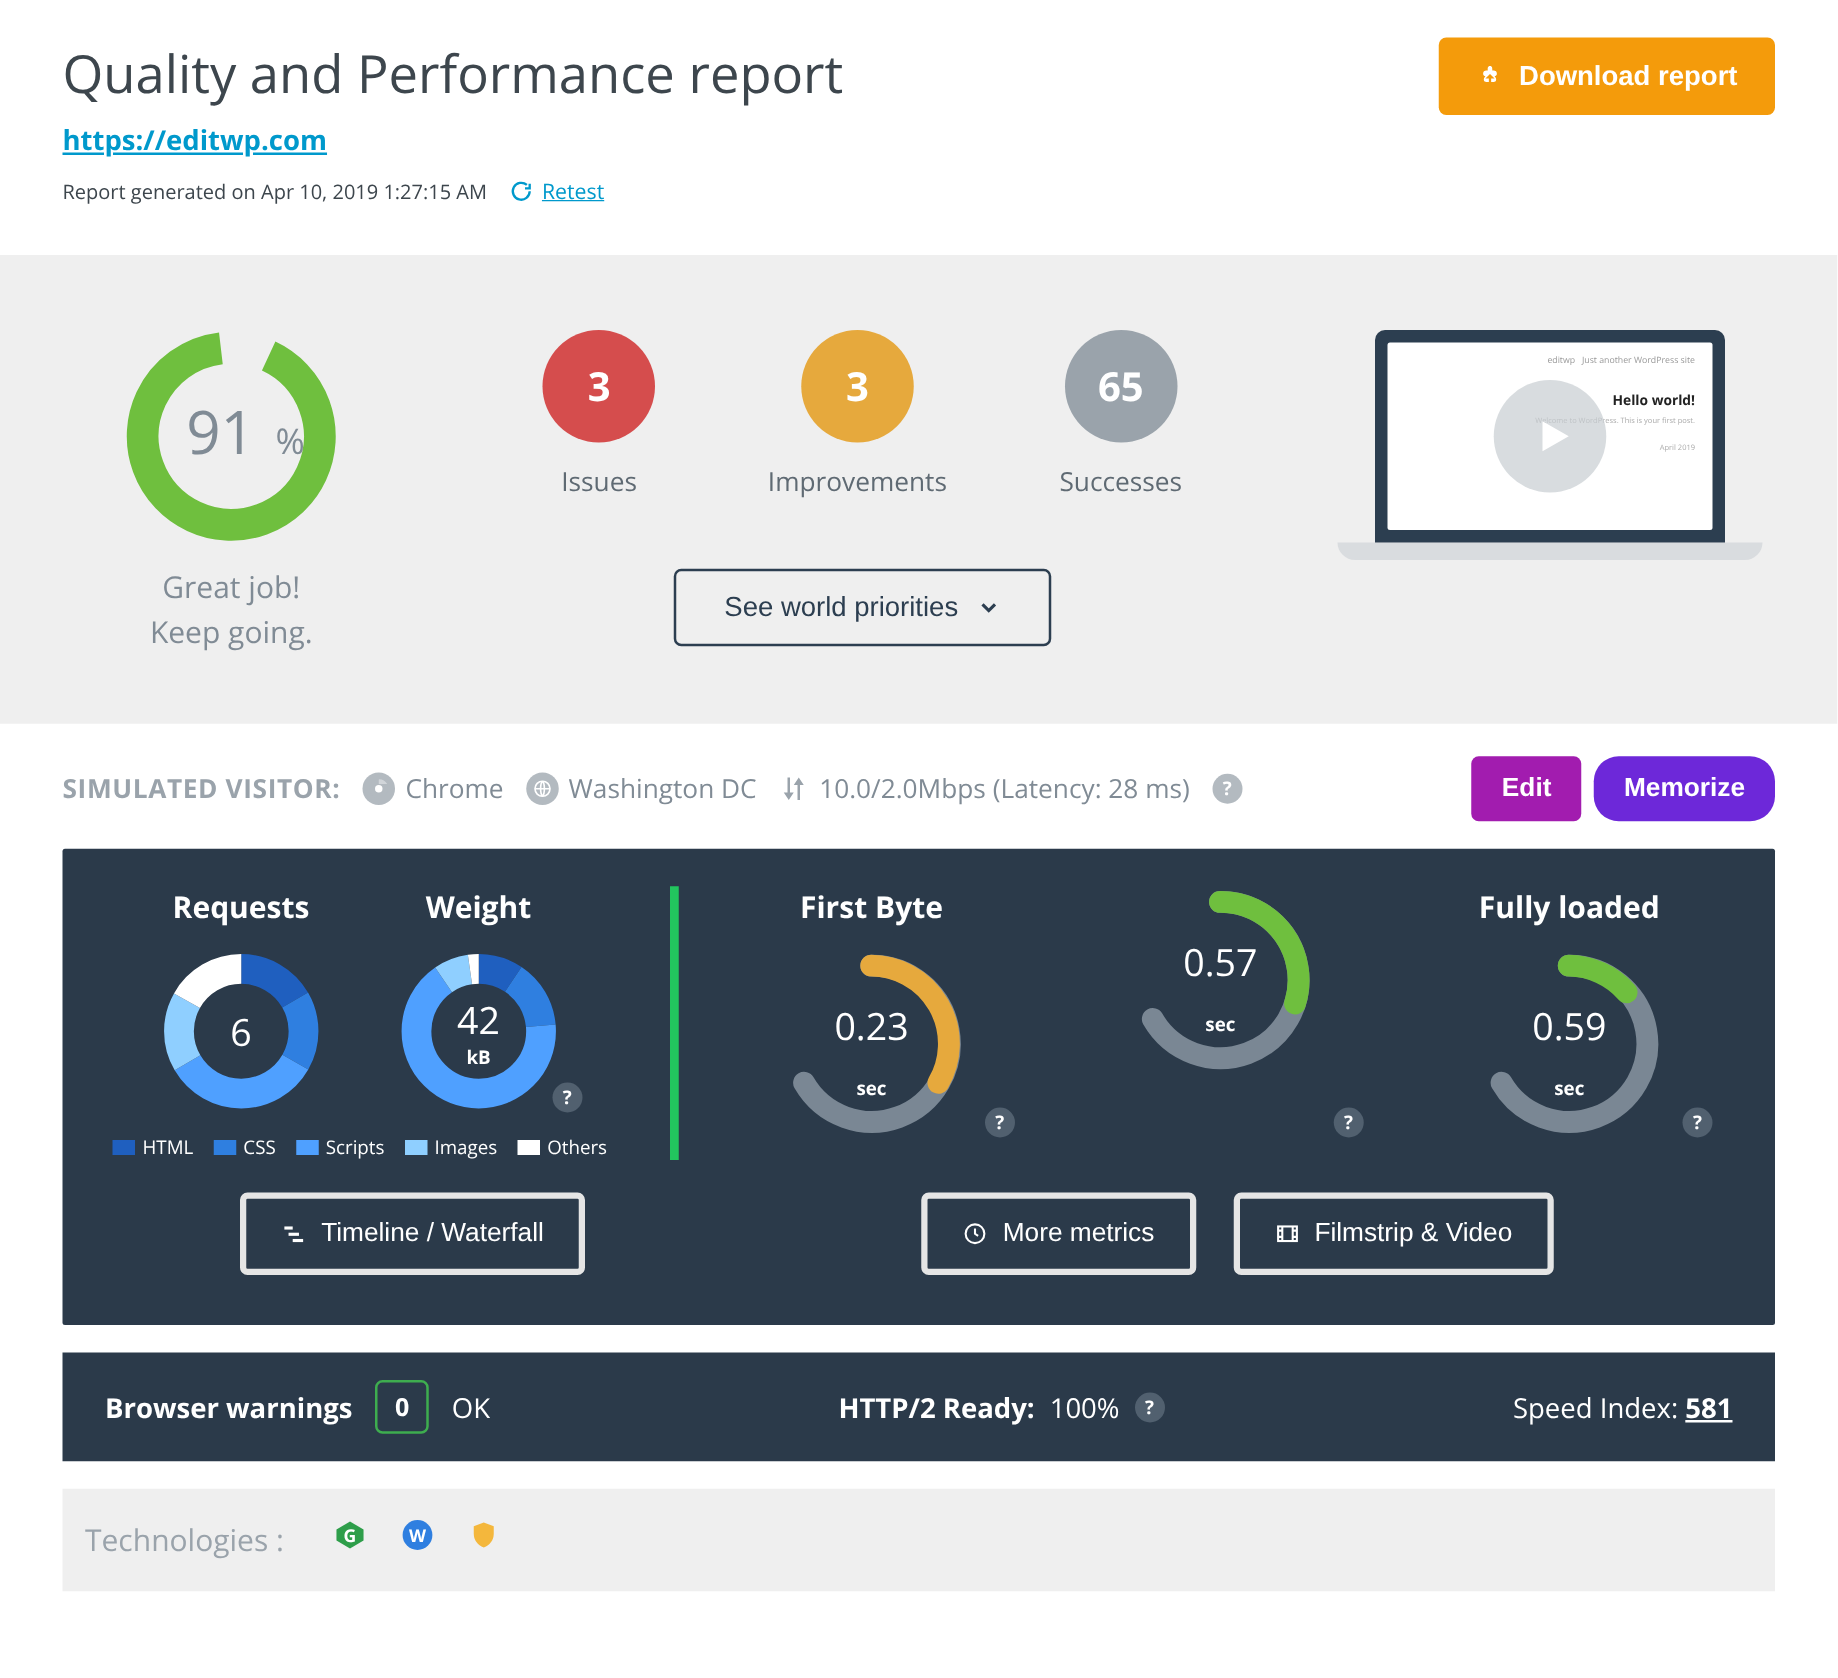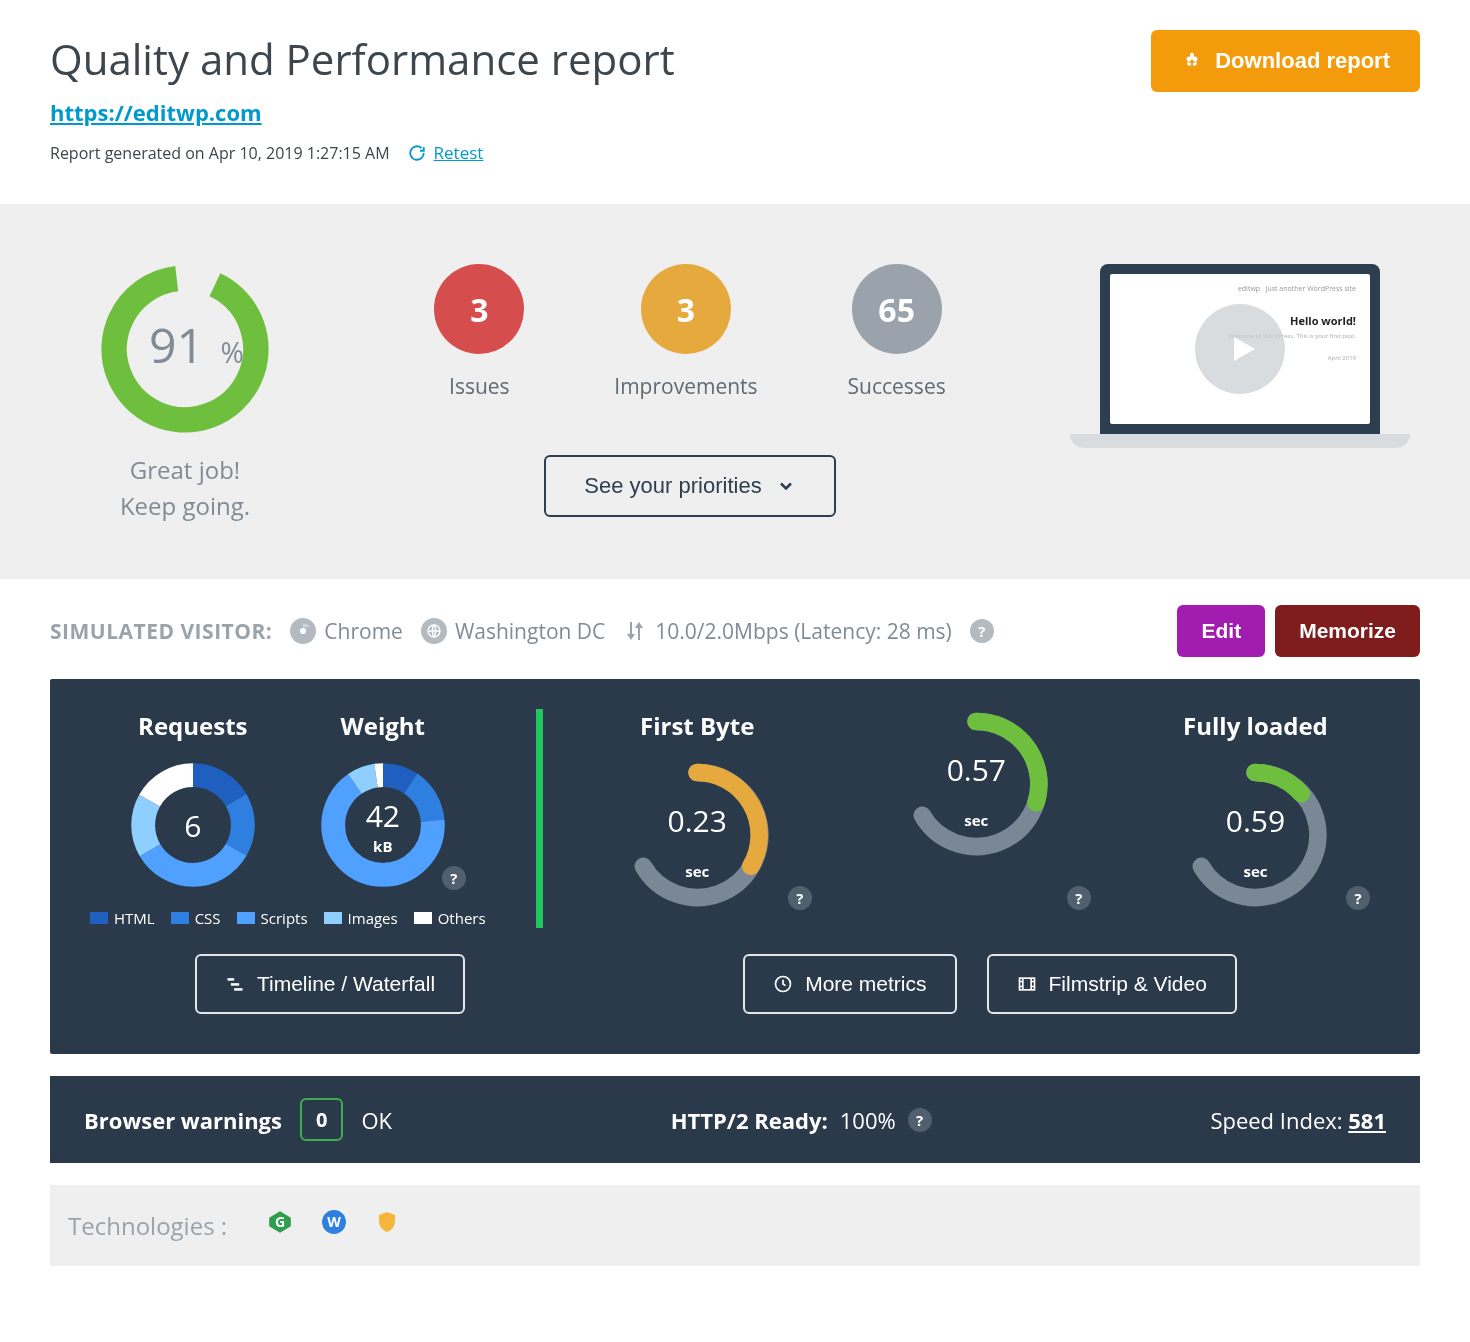--- a/index.html
+++ b/index.html
@@ -58,21 +58,21 @@
   .play-circle svg { width: 36px; height: 36px; fill: #fff; margin-left: 6px; }
   
   .visitor-bar { display: flex; align-items: center; justify-content: space-between; padding: 26px 0 22px; }
   .visitor-left { display: flex; align-items: center; gap: 18px; color: #808b95; font-size: 21px; }
   .visitor-left .label-strong { color: #9aa3ab; font-weight: 700; letter-spacing: .5px; }
   .visitor-left .seg { display: inline-flex; align-items: center; gap: 8px; }
   .circ-icon { width: 26px; height: 26px; border-radius: 50%; background: #b3bac0; display: inline-flex; align-items: center; justify-content: center; color: #fff; font-size: 15px; font-weight: 700; }
   .throughput svg { width: 24px; height: 24px; }
   .visitor-right { display: flex; gap: 10px; }
   .gbtn { background: #a21caf; color: #fff; border: none; border-radius: 6px; font-size: 21px; font-weight: 700; padding: 14px 24px; cursor: pointer; }
-  .gbtn.dark { background: #7f1d1d; }
+  .gbtn.dark { background: #6d28d9; border-radius: 20px; }
   
   .metrics-panel { background: #2b3a4a; color: #fff; border-radius: 2px; padding: 30px 40px 40px; }
   .metrics-top { display: flex; }
   .metrics-left { display: flex; flex-direction: column; align-items: center; border-right: 7px solid #22c55e; padding-right: 50px; }
   .metrics-right { flex: 1; display: flex; flex-direction: column; padding-left: 30px; }
   .donut-row { display: flex; gap: 60px; position: relative; }
   .donut-box { text-align: center; position: relative; }
   .donut-title { font-size: 24px; font-weight: 700; margin-bottom: 18px; }
   .donut { width: 130px; height: 130px; margin: 0 auto; position: relative; }
   .donut-center { position: absolute; inset: 0; display: flex; flex-direction: column; align-items: center; justify-content: center; }
@@ -83,21 +83,21 @@
   .legend span { display: inline-flex; align-items: center; }
   .help-dot { width: 24px; height: 24px; border-radius: 50%; background: #51606f; color: #fff; font-size: 15px; font-weight: 700; display: inline-flex; align-items: center; justify-content: center; cursor: pointer; }
   .gauges-row { display: flex; gap: 30px; justify-content: space-between; }
   .gauge-box { flex: 1; text-align: center; position: relative; }
   .gauge-title { font-size: 24px; font-weight: 700; margin-bottom: 18px; white-space: nowrap; }
   .gauge { width: 150px; height: 150px; margin: 0 auto; position: relative; }
   .gauge-center { position: absolute; inset: 0; display: flex; flex-direction: column; align-items: center; justify-content: center; padding-top: 10px; gap: 20px; }
   .gauge-center .big { font-size: 30px; }
   .gauge-center .sub { font-size: 15px; font-weight: 700; }
   .panel-btn {
-    border: 2px solid #e5e5e5; background: transparent; color: #fff;
+    border: 5px solid #e5e5e5; background: transparent; color: #fff;
     padding: 16px 28px; font-size: 21px; border-radius: 6px; cursor: pointer;
     display: inline-flex; align-items: center; gap: 12px;
   }
   .panel-btn svg { width: 20px; height: 20px; }
   .metrics-bottom { display: flex; justify-content: space-between; align-items: flex-start; margin-top: 26px; }
   .metrics-bottom .left-btn { width: 480px; text-align: center; }
   .metrics-bottom .right-btns { flex: 1; display: flex; gap: 30px; justify-content: center; padding-left: 30px; }
   
   .status-bar { background: #2b3a4a; color: #fff; margin-top: 22px; padding: 22px 34px; display: flex; align-items: center; justify-content: space-between; font-size: 22px; }
   .status-left { display: flex; align-items: center; gap: 18px; }
@@ -160,21 +160,21 @@
         <div class="count-item">
           <div class="count-bubble bubble-yellow">3</div>
           <div class="count-label">Improvements</div>
         </div>
         <div class="count-item">
           <div class="count-bubble bubble-gray">65</div>
           <div class="count-label">Successes</div>
         </div>
       </div>
       <button class="priorities-btn">
-        <span>See your priorities</span>
+        <span>See world priorities</span>
         <svg width="20" height="20" viewBox="0 0 24 24" fill="none" stroke="#2c3e50" stroke-width="3">
             <path d="M6 9l6 6 6-6"></path>
           </svg>
       </button>
     </div>
 
     <div class="preview-col">
       <div class="laptop">
         <div class="laptop-screen">
           <div class="laptop-inner">

